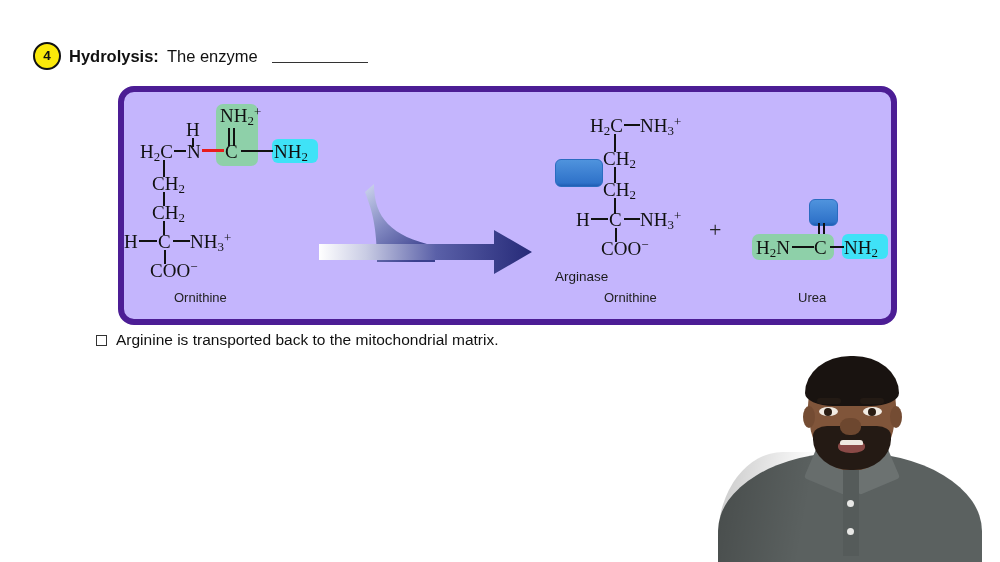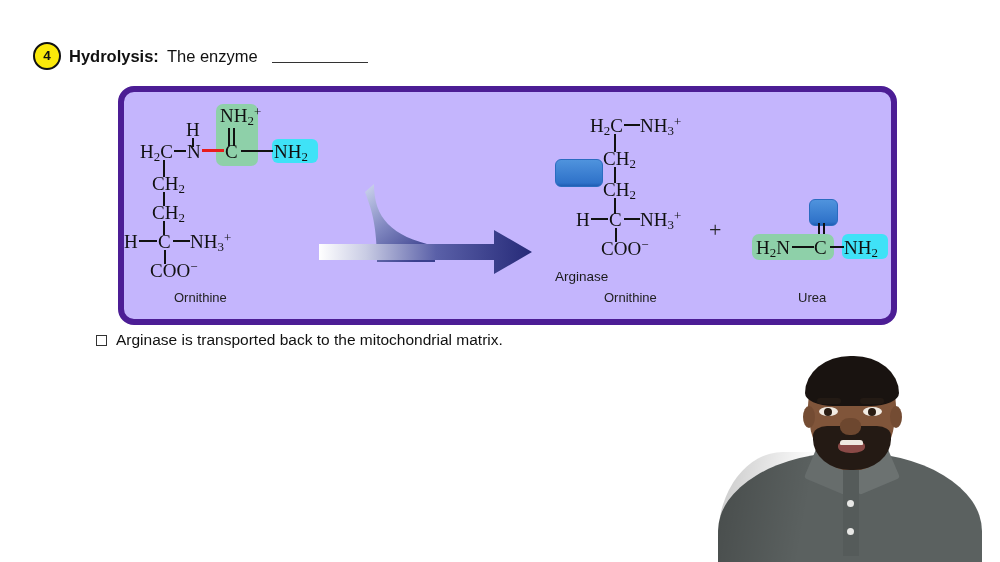--- a/index.html
+++ b/index.html
@@ -343,21 +343,21 @@
       <span>NH</span><sub>2</sub>
     </div>
 
     <div class="caption" style="left:56px;top:198px;">Urea</div>
   </div>
 
 </div>
 
 <div id="bullet-line">
   <span id="bullet-square"></span>
-  <span>Arginase is transported back to the mitochondrial matrix.</span>
+  <span>Arginine is transported back to the mitochondrial matrix.</span>
 </div>
 
 <div id="presenter-video">
   <div id="pv-shirt"></div>
   <div id="pv-shirt-shade"></div>
   <div id="pv-neck"></div>
   <div id="pv-collar-l"></div>
   <div id="pv-collar-r"></div>
   <div id="pv-placket"></div>
   <div class="pv-button" style="top:148px;"></div>

